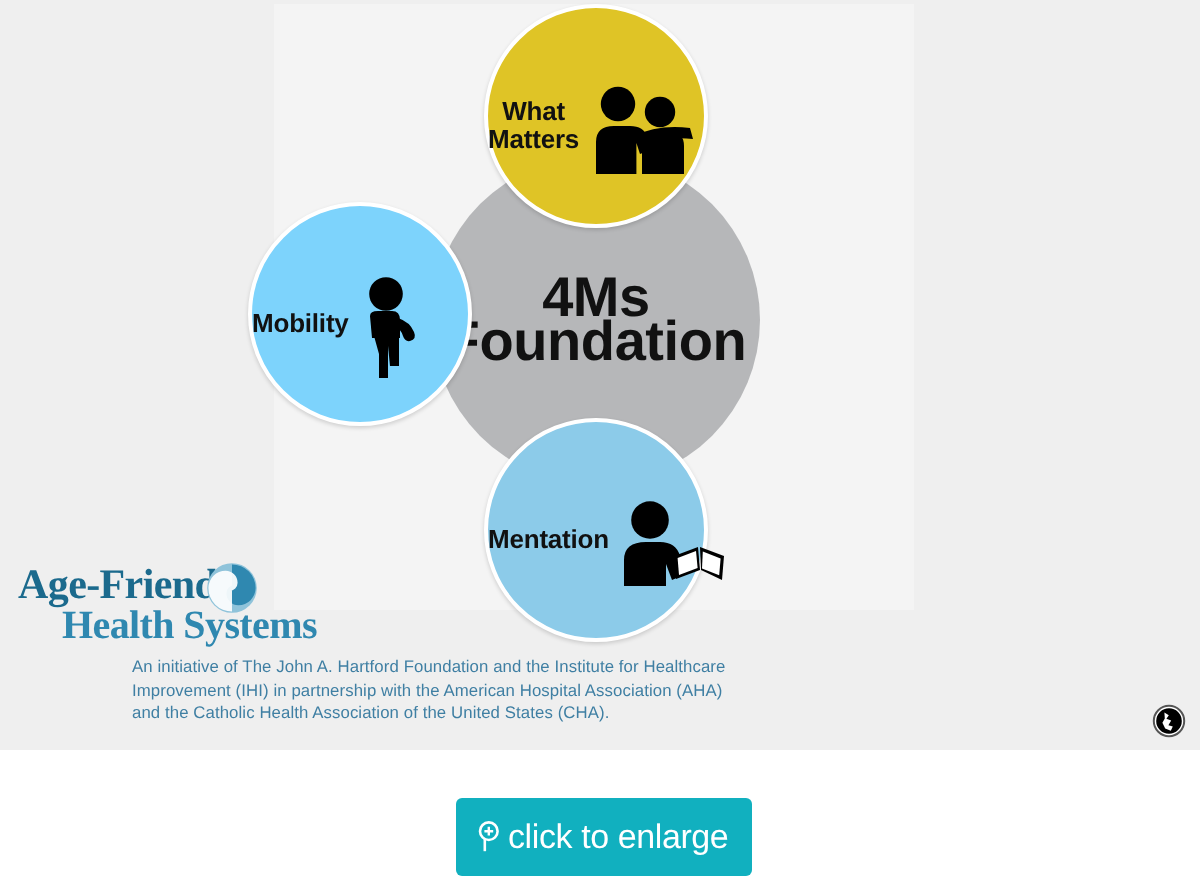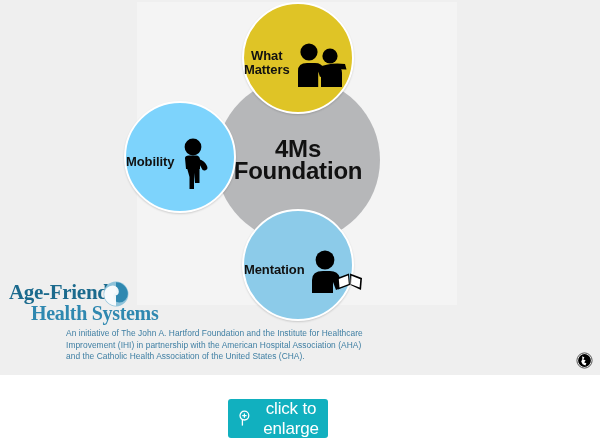--- a/index.html
+++ b/index.html
@@ -52,21 +52,21 @@
     height: 164px;
     border-radius: 50%;
     background: #b6b7b9;
     display: flex;
     align-items: center;
     justify-content: center;
   }
   .hub-label {
     text-align: center;
     font-weight: bold;
-    font-size: 24px;
+    font-size: 28px;
     line-height: 22px;
     color: #111111;
     letter-spacing: -0.2px;
   }
 
   .petal {
     position: absolute;
     width: 112px;
     height: 112px;
     border-radius: 50%;
@@ -162,21 +162,21 @@
     left: 0;
     top: 375px;
     width: 600px;
     height: 63px;
     background: #ffffff;
   }
   #enlarge-button {
     position: absolute;
     left: 228px;
     top: 24px;
-    width: 100px;
+    width: 148px;
     height: 39px;
     background: #11b0bf;
     border: none;
     border-radius: 3px;
     display: flex;
     align-items: center;
     justify-content: flex-start;
     padding: 0 0 0 9px;
     box-sizing: border-box;
     cursor: pointer;

